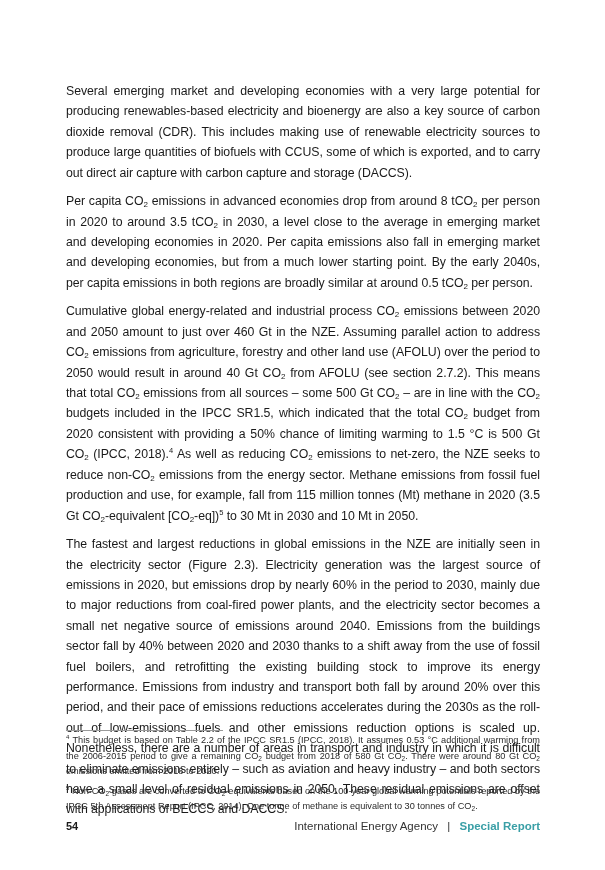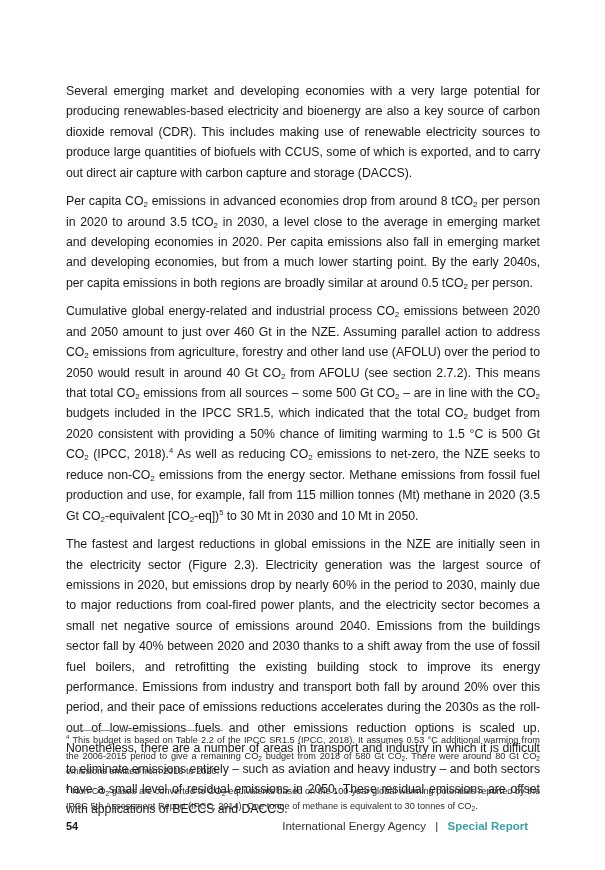--- a/index.html
+++ b/index.html
@@ -8,21 +8,21 @@
   .para { font-size: 12.3px; line-height: 20.4px; text-align: justify; margin: 0 0 8.2px 0; letter-spacing: -0.05px; }
   sub { font-size: 8px; line-height: 0; vertical-align: -2px; }
   sup { font-size: 7.5px; line-height: 0; vertical-align: 5px; }
   .fn-rule { position: absolute; left: 66px; top: 730px; width: 157px; height: 0; border-top: 1px solid #9a9a9a; }
   .footnotes { position: absolute; left: 66px; top: 733px; width: 474px; }
   .fn { font-size: 9.2px; line-height: 15.6px; text-align: justify; margin: 0 0 4px 0; color: #2a2a2a; }
   .fn sup { font-size: 6px; vertical-align: 4px; }
   .fn sub { font-size: 6.5px; vertical-align: -1.5px; }
   .footer { position: absolute; left: 66px; top: 820px; width: 474px; height: 18px; }
   .page-num { position: absolute; left: 0; top: 0; font-weight: bold; font-size: 11px; color: #1a1a1a; }
-  .footer-right { position: absolute; right: 12px; top: 0; font-size: 11.5px; color: #333333; white-space: nowrap; }
+  .footer-right { position: absolute; right: 0; top: 0; font-size: 11.5px; color: #333333; white-space: nowrap; }
   .sep { margin: 0 6px; color: #333333; }
   .special { color: #3a9fa6; font-weight: bold; }
 </style>
 </head>
 <body>
 
 <div class="page">
   <p class="para">Several emerging market and developing economies with a very large potential for producing renewables-based electricity and bioenergy are also a key source of carbon dioxide removal (CDR). This includes making use of renewable electricity sources to produce large quantities of biofuels with CCUS, some of which is exported, and to carry out direct air capture with carbon capture and storage (DACCS).</p>
   <p class="para">Per capita CO<sub>2</sub> emissions in advanced economies drop from around 8 tCO<sub>2</sub> per person in 2020 to around 3.5 tCO<sub>2</sub> in 2030, a level close to the average in emerging market and developing economies in 2020. Per capita emissions also fall in emerging market and developing economies, but from a much lower starting point. By the early 2040s, per capita emissions in both regions are broadly similar at around 0.5 tCO<sub>2</sub> per person.</p>
   <p class="para">Cumulative global energy-related and industrial process CO<sub>2</sub> emissions between 2020 and 2050 amount to just over 460 Gt in the NZE. Assuming parallel action to address CO<sub>2</sub> emissions from agriculture, forestry and other land use (AFOLU) over the period to 2050 would result in around 40 Gt CO<sub>2</sub> from AFOLU (see section 2.7.2). This means that total CO<sub>2</sub> emissions from all sources – some 500 Gt CO<sub>2</sub> – are in line with the CO<sub>2</sub> budgets included in the IPCC SR1.5, which indicated that the total CO<sub>2</sub> budget from 2020 consistent with providing a 50% chance of limiting warming to 1.5 °C is 500 Gt CO<sub>2</sub> (IPCC, 2018).<sup>4</sup> As well as reducing CO<sub>2</sub> emissions to net-zero, the NZE seeks to reduce non-CO<sub>2</sub> emissions from the energy sector. Methane emissions from fossil fuel production and use, for example, fall from 115 million tonnes (Mt) methane in 2020 (3.5 Gt CO<sub>2</sub>-equivalent [CO<sub>2</sub>-eq])<sup>5</sup> to 30 Mt in 2030 and 10 Mt in 2050.</p>

